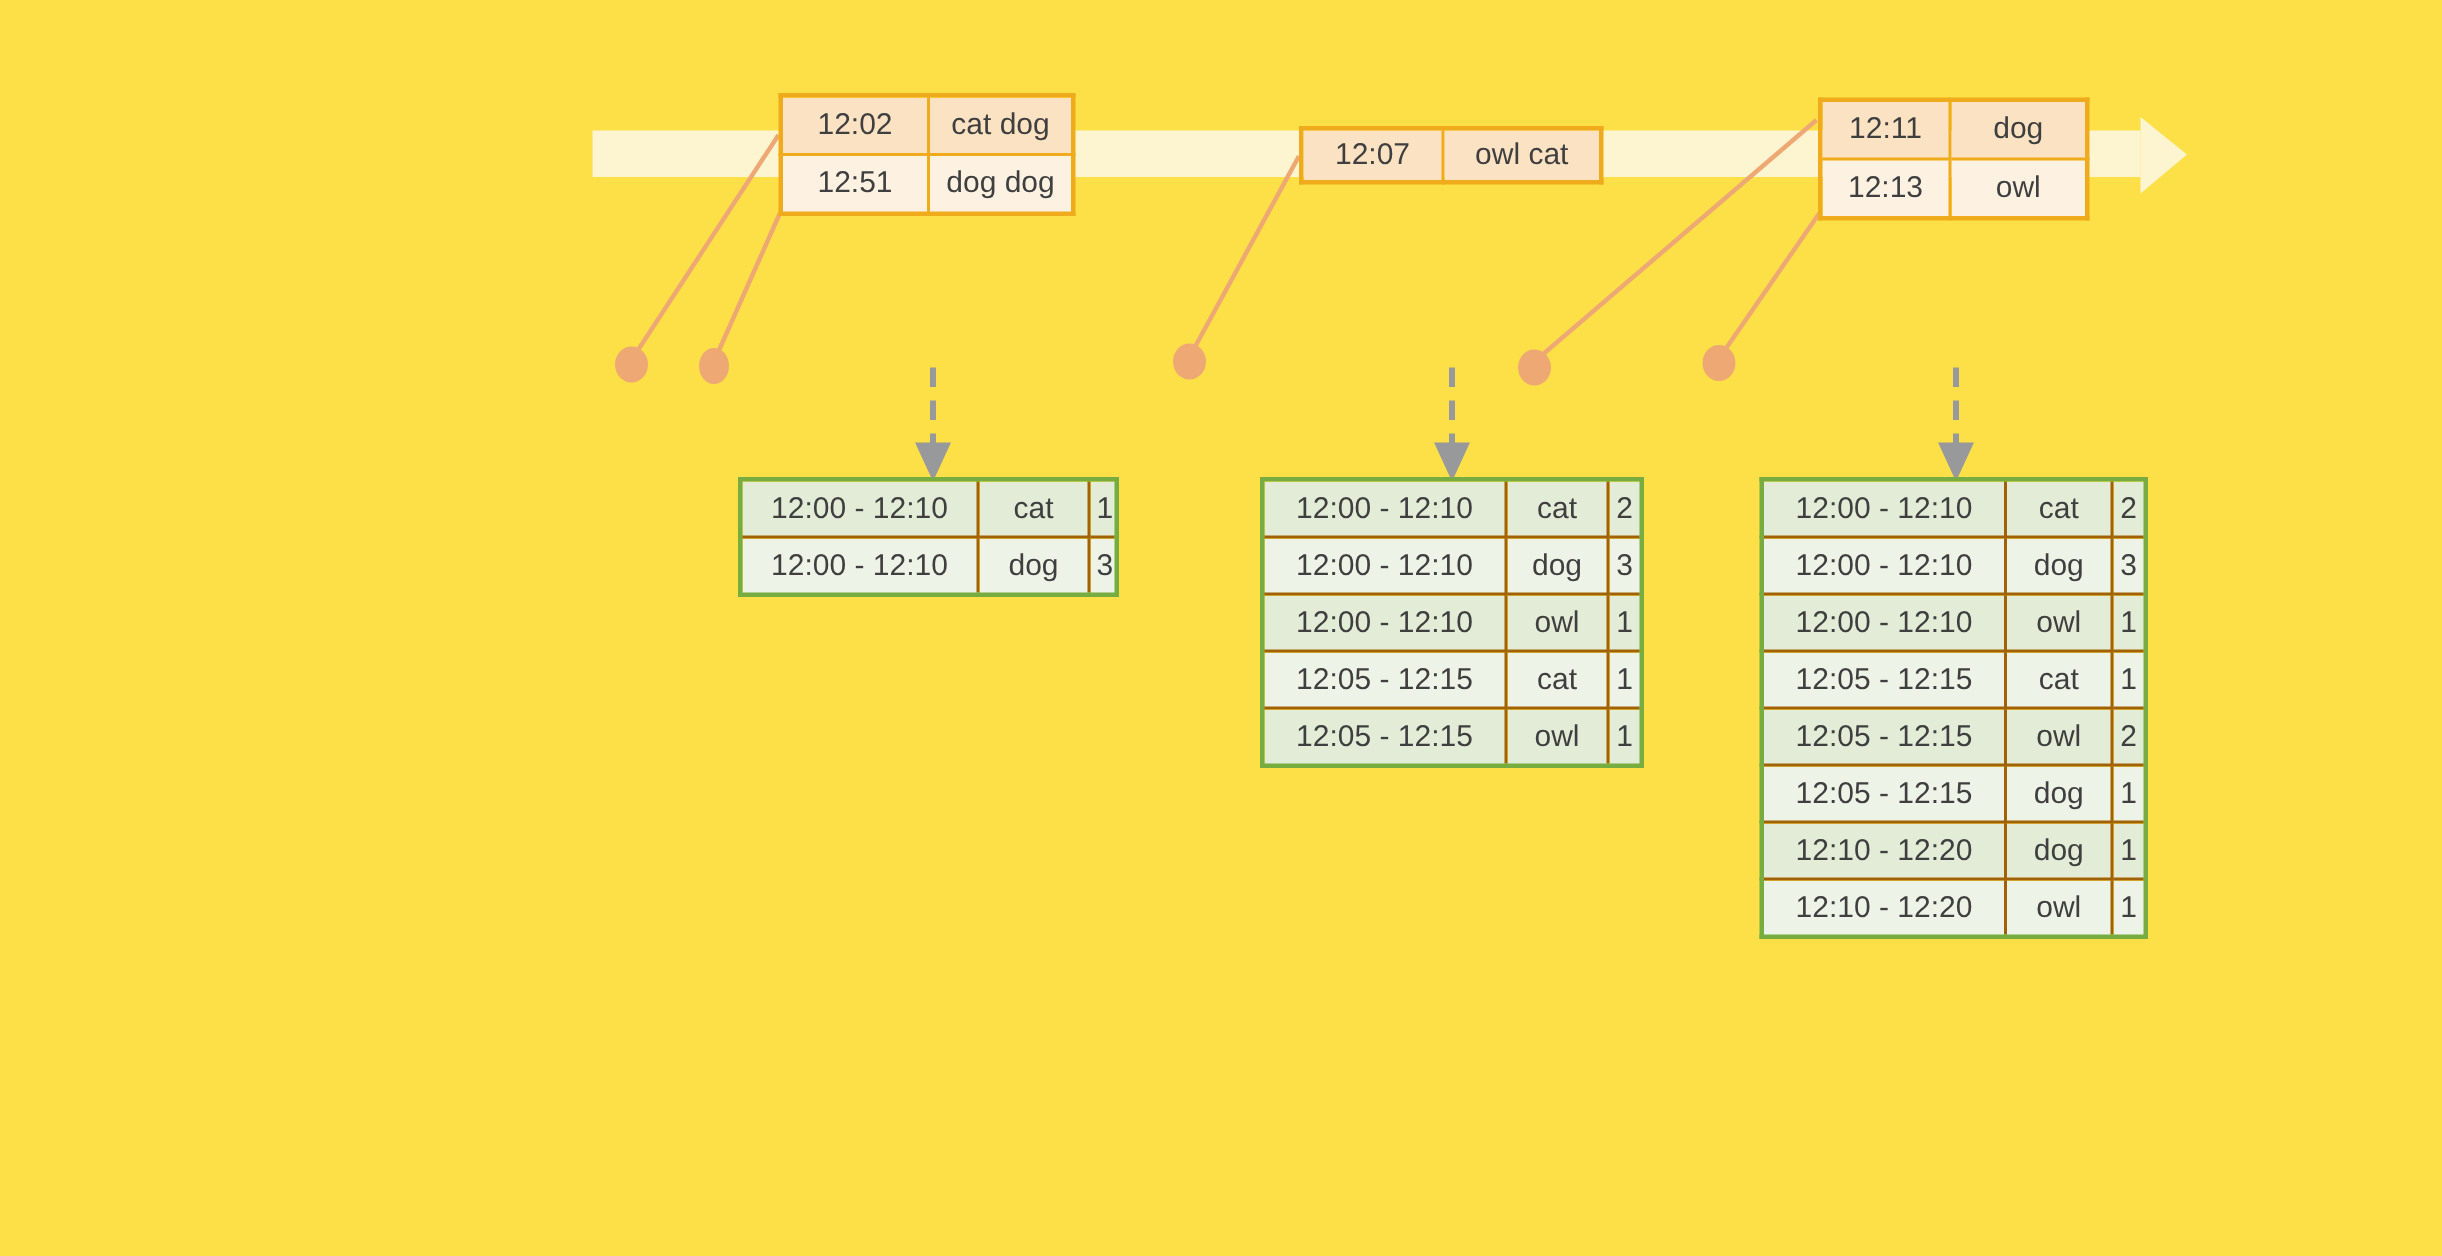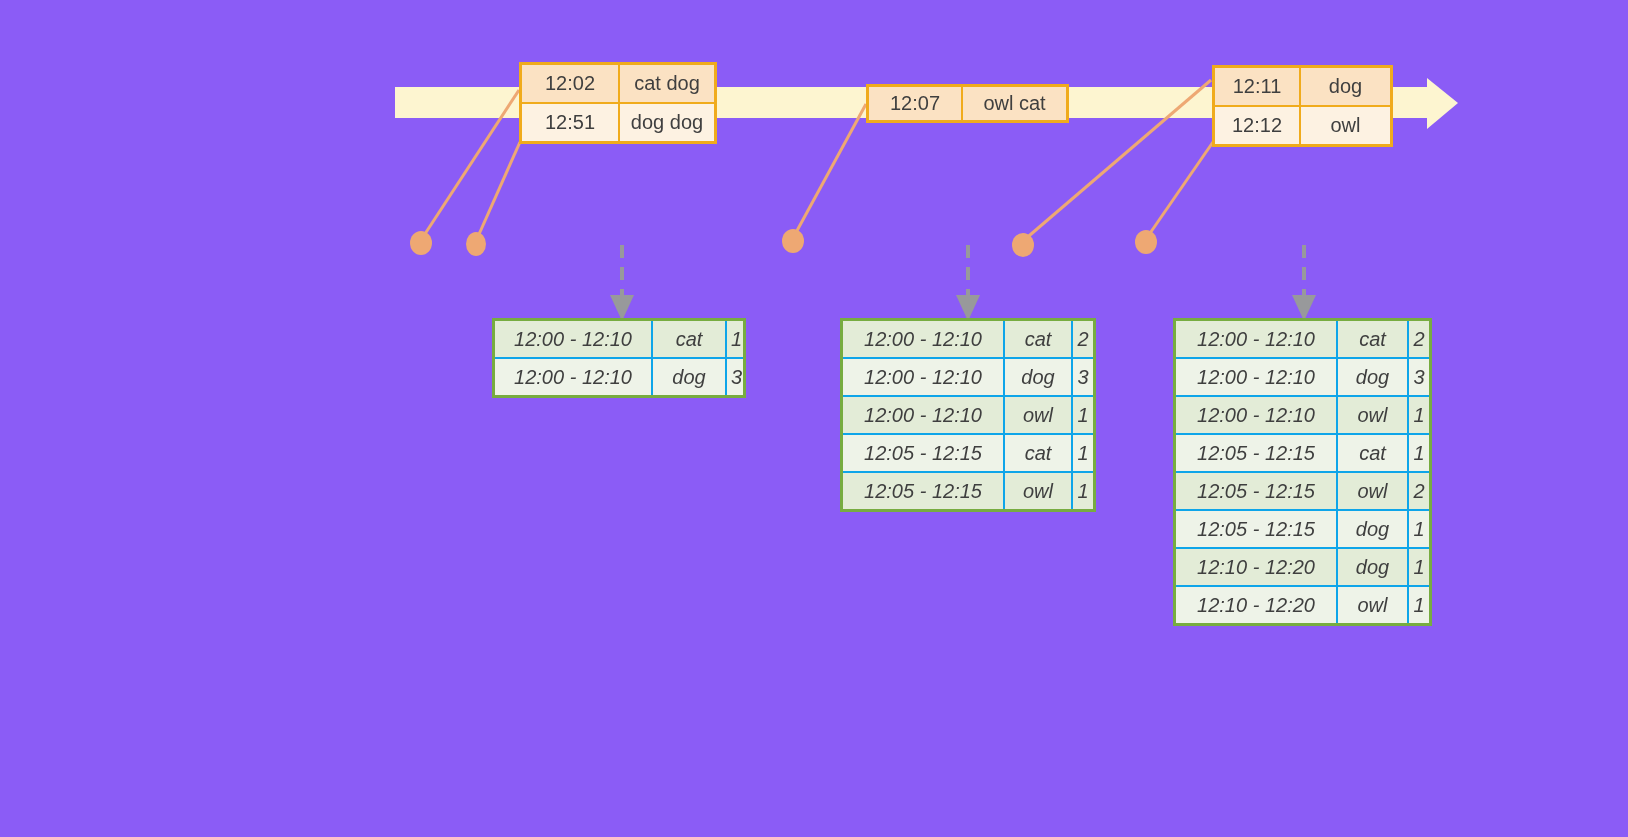--- a/index.html
+++ b/index.html
@@ -4,21 +4,21 @@
 <style>
   html, body {
     margin: 0;
     padding: 0;
     background: #000000;
   }
   #canvas {
     position: relative;
     width: 1628px;
     height: 837px;
-    background: #8b5cf6;
+    background: #fde047;
     overflow: hidden;
     font-family: "Liberation Sans", "DejaVu Sans", sans-serif;
     color: #3f3f3f;
   }
   svg.layer {
     position: absolute;
     left: 0; top: 0;
     width: 1628px; height: 837px;
   }
   table.diagram-table {
@@ -34,21 +34,21 @@
     overflow: hidden;
     padding: 0 4px;
   }
   
   table.event-table { border: 3px solid #f0ab1c; }
   table.event-table td { border: 2px solid #f0ab1c; height: 37px; }
   table.event-table tr:nth-child(odd) td  { background: #fbe2c3; }
   table.event-table tr:nth-child(even) td { background: #fdf2e2; }
   
   table.result-table { border: 3px solid #77ac40; }
-  table.result-table td { border: 2px solid #0ea5e9; height: 36px; font-style: italic; }
+  table.result-table td { border: 2px solid #a16207; height: 36px; }
   table.result-table tr:nth-child(odd) td  { background: #e3ecd7; }
   table.result-table tr:nth-child(even) td { background: #eef3e8; }
 
   #et0 { left: 519px;  top: 62px;  width: 198px; }
   #et0 td.c0 { width: 88px; }
   #et1 { left: 866px;  top: 84px;  width: 203px; }
   #et1 td.c0 { width: 84px; }
   #et1 td { height: 33px; margin-top: 20px; }
   #et2 { left: 1212px; top: 65px;  width: 181px; padding-left: 32px; }
   #et2 td.c0 { width: 76px; }
@@ -120,21 +120,21 @@
       </tbody>
     </table>
 
   <table id="et2" class="diagram-table event-table">
       <tbody>
         <tr>
           <td class="c0">12:11</td>
           <td class="c1">dog</td>
         </tr>
         <tr>
-          <td class="c0">12:12</td>
+          <td class="c0">12:13</td>
           <td class="c1">owl</td>
         </tr>
       </tbody>
     </table>
 
   <table id="rt0" class="diagram-table result-table">
       <tbody>
         <tr>
           <td class="c0">12:00 - 12:10</td>
           <td class="c1">cat</td>

